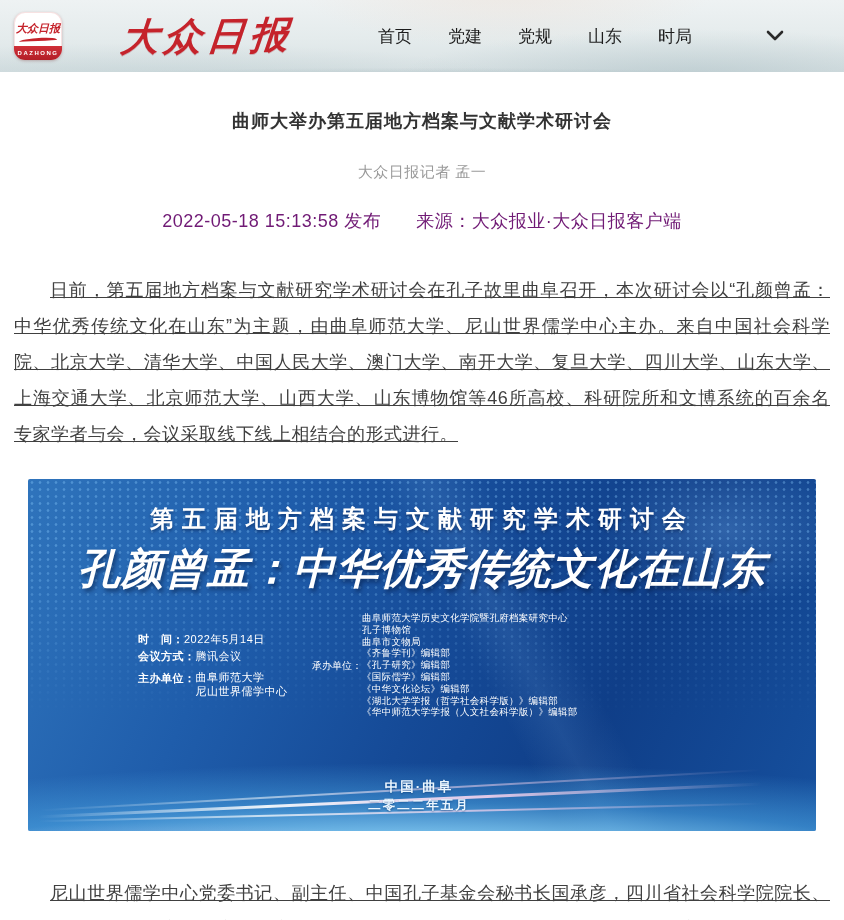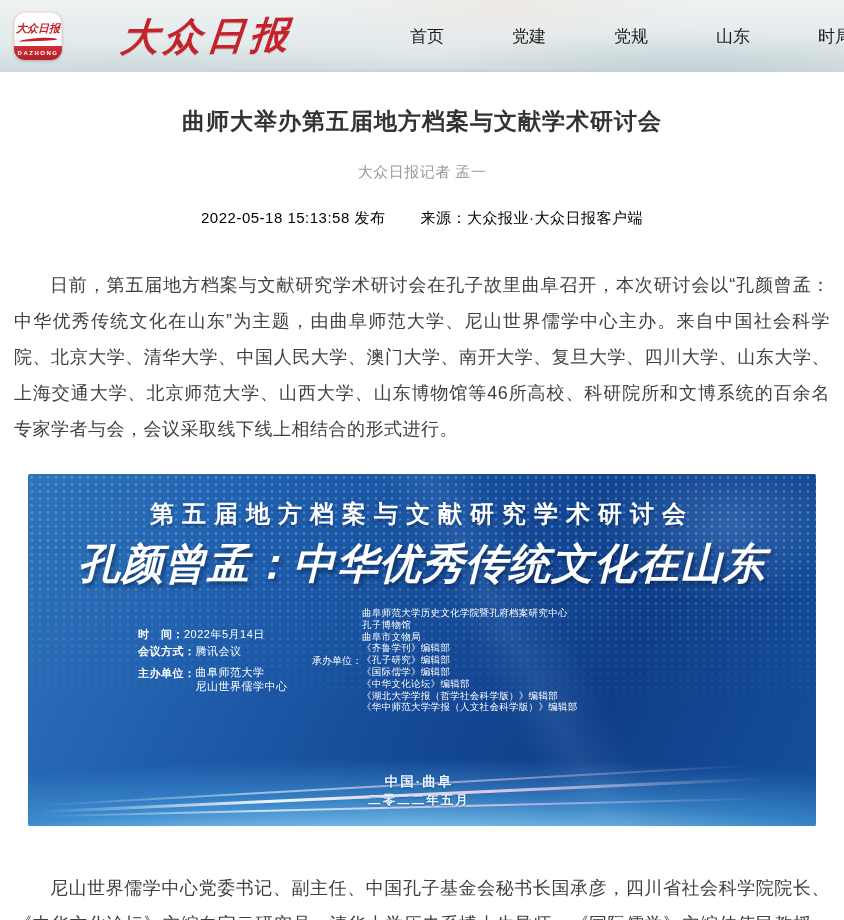--- a/index.html
+++ b/index.html
@@ -54,50 +54,49 @@
     font-family: "DejaVu Serif", serif; font-style: italic; font-weight: bold;
     font-size: 38px; color: #c5232b; letter-spacing: 5px; white-space: nowrap;
     transform: skewX(-6deg) rotate(-1deg);
     text-shadow: 0 1px 0 rgba(160,20,30,.25);
   }
 
   .nav { display: flex; align-items: center; gap: 36px; margin-left: 42px; z-index: 2; }
   .nav a {
     font-size: 17px; color: #1c1c1c; text-decoration: none; cursor: pointer;
     white-space: nowrap;
-    margin-left: 32px;
   }
   .nav-more { margin-left: 31px; display: flex; align-items: center; cursor: pointer; z-index: 2; }
   .city-btn {
     margin-left: 28px; display: flex; align-items: flex-start; gap: 7px;
     padding: 4px 11px; height: 31px;
     border: 1px solid #f3bdb9; border-radius: 4px;
     background: rgba(255,255,255,.55); cursor: pointer; z-index: 2;
   }
   .city-btn span { font-size: 16px; color: #222; }
 
   
   .article { padding: 0 14px; }
   .article-title {
     margin-top: 31px; text-align: center;
-    font-size: 23px; font-weight: bold; color: #333;
+    font-size: 18px; font-weight: bold; color: #333;
     letter-spacing: 1px; line-height: 37px;
   }
   .article-author {
     margin-top: 23px; text-align: center;
     font-size: 15px; color: #9a9a9a; letter-spacing: .5px;
   }
   .article-meta {
     margin-top: 27px; display: flex; justify-content: center; gap: 35px;
-    font-size: 15px; color: #000000; letter-spacing: .5px;
+    font-size: 18px; color: #701a75; letter-spacing: .5px;
   }
   .para {
     margin-top: 39px;
     font-size: 18px; color: #404040; line-height: 36px;
-    text-align: justify; text-indent: 2em; letter-spacing: .5px;
+    text-align: justify; text-indent: 2em; letter-spacing: .5px; text-decoration: underline;
   }
   .para.second { margin-top: 44px; }
 
   
   .banner {
     position: relative; margin: 27px 14px 0; height: 352px; border-radius: 2px;
     overflow: hidden;
     background:
       linear-gradient(62deg, rgba(255,255,255,0) 55%, rgba(160,210,255,.10) 60%, rgba(255,255,255,0) 66%),
       linear-gradient(115deg, #2f74bc 0%, #1f5dab 28%, #154a97 52%, #0f3e88 72%, #16509e 100%);

